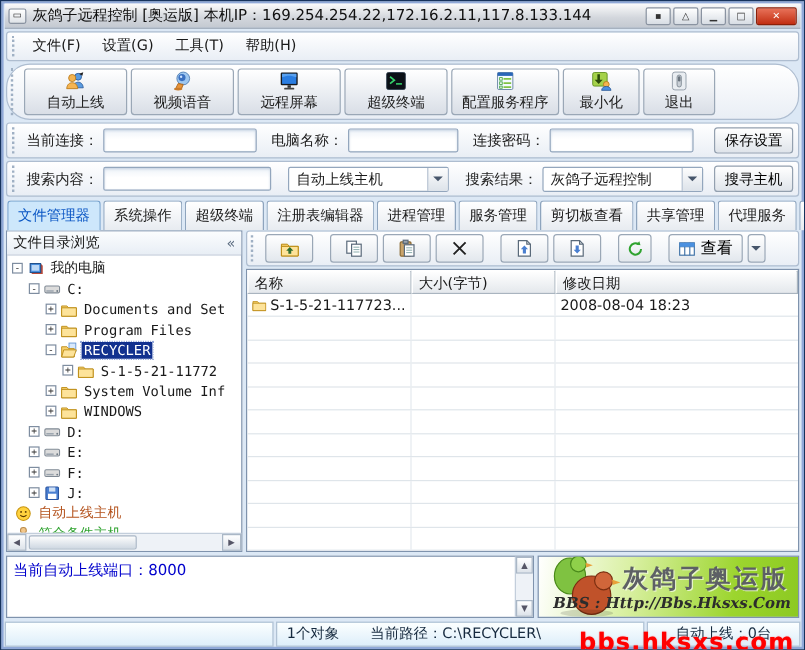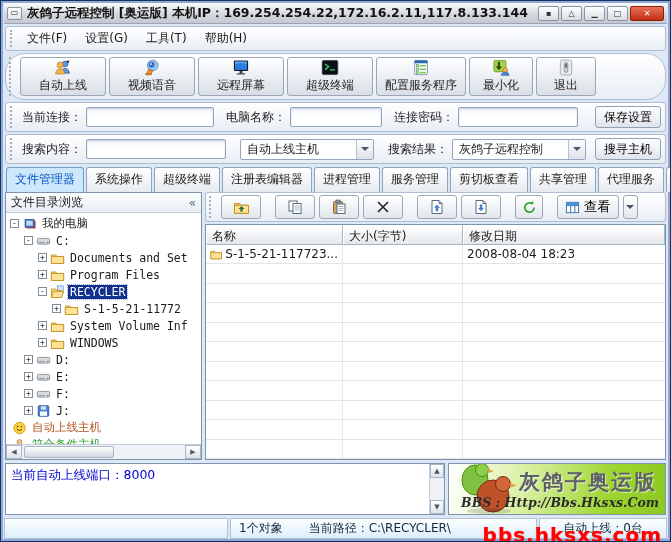--- a/index.html
+++ b/index.html
@@ -8,21 +8,21 @@
 
   .window { width:671px; height:542px; position:relative; overflow:hidden;
     border:1px solid #16325c; background:#dce8f5; box-shadow:inset 0 0 0 2px #8fa8d8;
     display:flex; flex-direction:column; padding:2px 3px 0 3px; }
 
   
   .titlebar { height:21px; display:flex; align-items:center; gap:5px; padding:0 3px;
     background:linear-gradient(#fbfbfb,#d2d6dc 60%,#c4c9d1); border-bottom:1px solid #9aa4b2; }
   .sysbtn { width:15px; height:13px; border:1px solid #8a93a1; background:linear-gradient(#fff,#dfe3e8);
     border-radius:2px; display:flex; align-items:center; justify-content:center; font-size:8px; line-height:1; }
-  .title-text { font-weight:bold; font-size:12.5px; color:#111; white-space:nowrap; overflow:hidden; flex:1; }
+  .title-text { font-weight:normal; font-size:12.5px; color:#111; white-space:nowrap; overflow:hidden; flex:1; }
   .winbtns { display:flex; gap:2px; }
   .winbtn { width:21px; height:15px; border:1px solid #8a93a1; border-radius:2px;
     background:linear-gradient(#ffffff,#d8dde4); font-size:8px; line-height:13px; text-align:center; color:#333; }
   .winbtn.close { background:linear-gradient(#e8735a,#c22e12); border-color:#8c1f08; color:#fff; font-weight:bold; width:34px; }
 
   
   .strip { display:flex; align-items:center; margin:2px 1px 0 1px; border:1px solid #aebdd0; border-radius:3px;
     background:linear-gradient(#ffffff,#e9eef5); padding:2px 4px; }
   .grip { width:3px; align-self:stretch; margin:1px 5px 1px 0; border-left:2px dotted #9fb0c4; }
 

